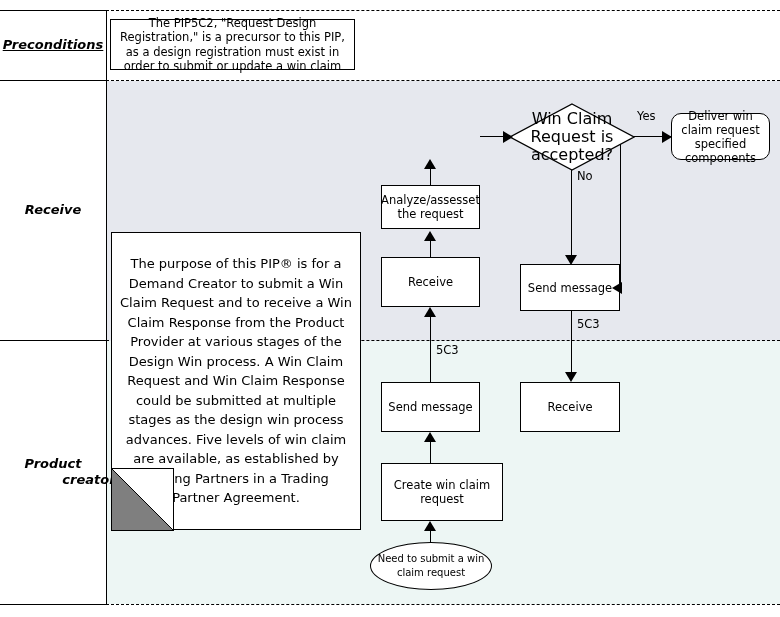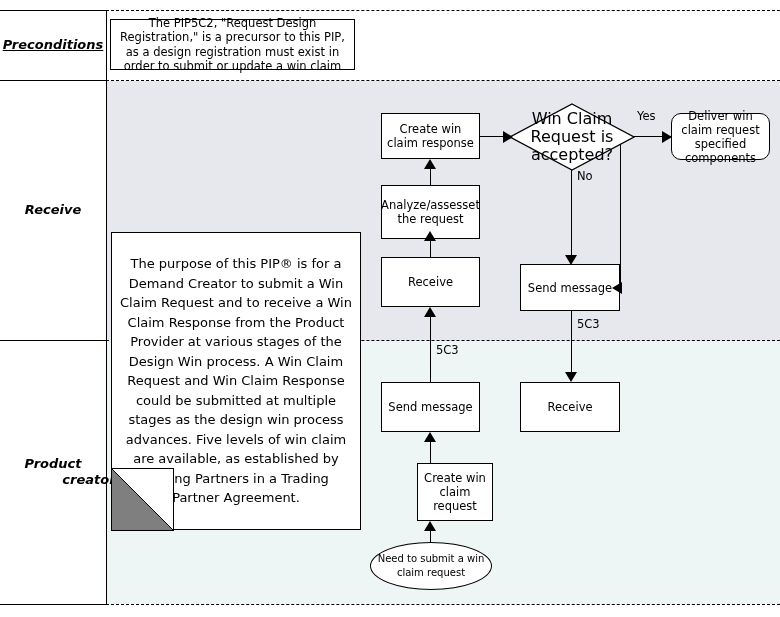--- a/index.html
+++ b/index.html
@@ -224,42 +224,41 @@
 
   <div class="lane-label" style="top:456px;">Product</div>
   <div class="lane-label" style="top:472px;padding-left:36px;">creator</div>
 
   <div class="precond" style="left:110px;top:19px;width:245px;height:51px;">The PIP5C2, "Request Design Registration," is a precursor to this PIP, as a design registration must exist in order to submit or update a win claim</div>
 
   <div class="note" style="left:111px;top:232px;width:250px;height:298px;">The purpose of this PIP® is for a Demand Creator to submit a Win Claim Request and to receive a Win Claim Response from the Product Provider at various stages of the Design Win process.  A Win Claim Request and Win Claim Response could be submitted at multiple stages as the design win process advances.  Five levels of win claim are available, as established by Trading Partners in a Trading Partner Agreement.</div>
 
   <div class="corner-marker" style="left:111px;top:468px;width:63px;height:63px;"></div>
 
-  <div class="node" style="left:381px;top:113px;width:99px;height:46px;">Create win claim response</div>
-
-  <div class="node tight" style="left:381px;top:185px;width:99px;height:54px;">Analyze/assesset the request</div>
+
+  <div class="node tight" style="left:381px;top:185px;width:99px;height:44px;">Analyze/assesset the request</div>
 
   <div class="node" style="left:381px;top:257px;width:99px;height:50px;">Receive</div>
 
   <div class="diamond-wrap" style="left:509px;top:103px;width:126px;height:68px;">
     <svg width="126" height="68" viewBox="0 0 126 68" aria-hidden="true">
       <polygon points="63,1 125,34 63,67 1,34" fill="#ffffff" stroke="#000000" stroke-width="1.4"></polygon>
     </svg>
     <div class="diamond-text">Win Claim Request is accepted?</div>
   </div>
 
   <div class="node tight" style="left:671px;top:113px;width:99px;height:47px;border-radius:10px;">Deliver win claim request specified components</div>
 
   <div class="node" style="left:520px;top:264px;width:100px;height:47px;">Send message</div>
 
   <div class="node" style="left:520px;top:382px;width:100px;height:50px;">Receive</div>
 
   <div class="node" style="left:381px;top:382px;width:99px;height:50px;">Send message</div>
 
-  <div class="node" style="left:381px;top:463px;width:76px;height:58px;margin-left:36px;">Create win claim request</div>
+  <div class="node" style="left:381px;top:463px;width:122px;height:58px;">Create win claim request</div>
 
   <div class="oval" style="left:370px;top:542px;width:122px;height:48px;">Need to submit a win claim request</div>
 
   <div class="conn conv conn-v" style="left:430px;top:524px;width:1px;height:28px;"></div>
   <div class="arrowhead arrow-up" style="left:424px;top:521px;"></div>
 
   <div class="conn conn-v" style="left:430px;top:435px;width:1px;height:29px;"></div>
   <div class="arrowhead arrow-up" style="left:424px;top:432px;"></div>
 
   <div class="conn conn-v" style="left:430px;top:310px;width:1px;height:73px;"></div>

